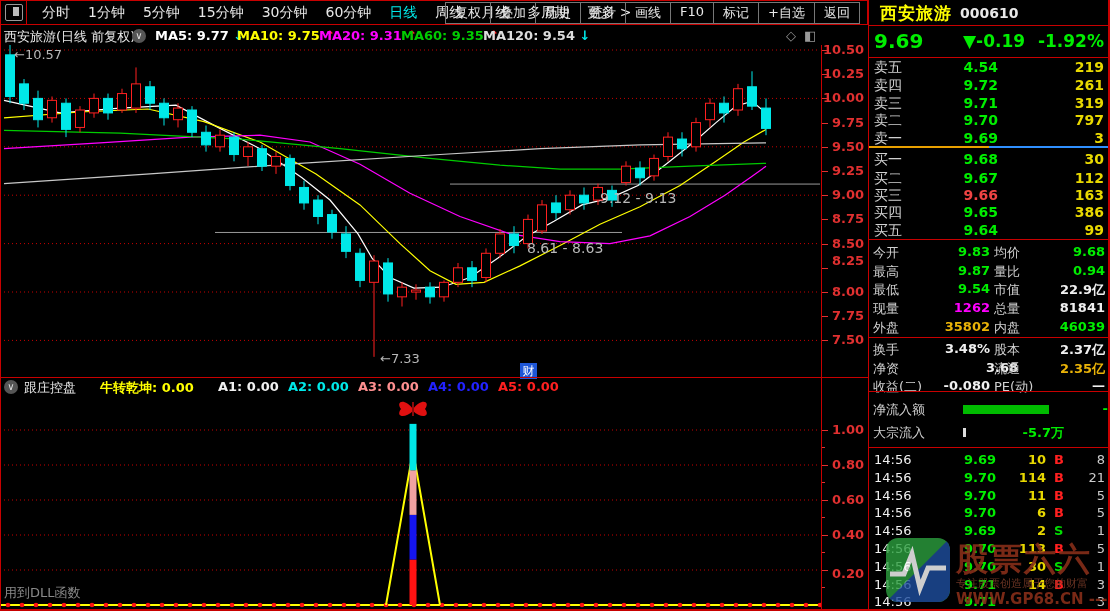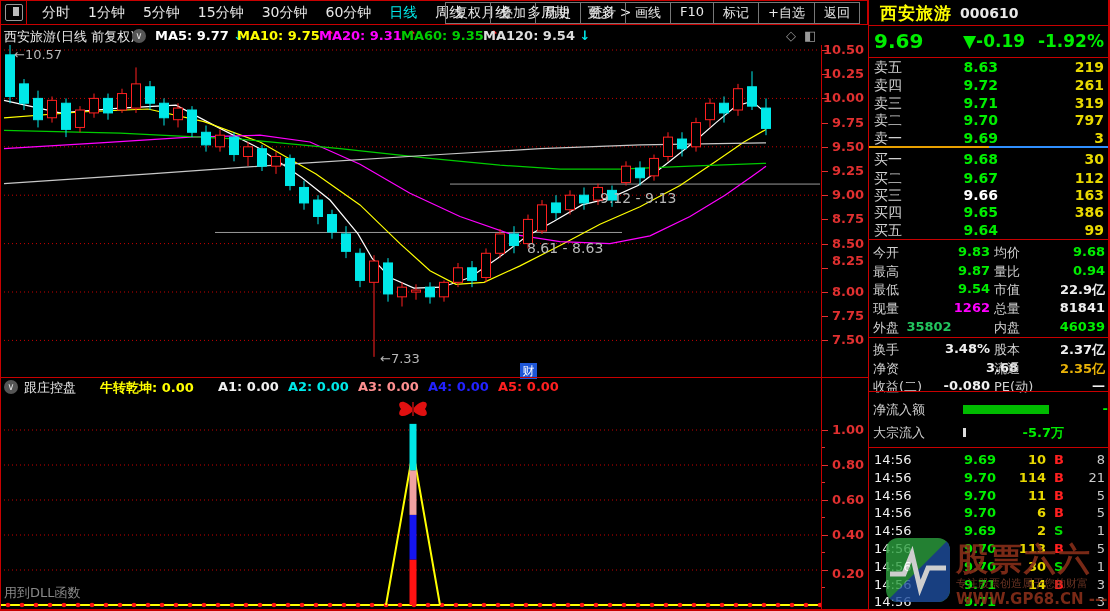--- a/index.html
+++ b/index.html
@@ -389,21 +389,21 @@
   <div id="ifoot">用到DLL函数</div>
 
   <div id="quoterow">
     <span id="qlast">9.69</span>
     <span id="qchg">▼-0.19</span>
     <span id="qpct">-1.92%</span>
   </div>
   <div id="orderbook">
       <div class="obrow" style="top: 58px;">
         <span class="l qlabel">卖五</span>
-        <span class="p num" style="color: rgb(0, 238, 0);">8.63</span>
+        <span class="p num" style="color: rgb(0, 238, 0);">4.54</span>
         <span class="v num">219</span>
       </div>
       <div class="obrow" style="top: 75.8px;">
         <span class="l qlabel">卖四</span>
         <span class="p num" style="color: rgb(0, 238, 0);">9.72</span>
         <span class="v num">261</span>
       </div>
       <div class="obrow" style="top: 93.6px;">
         <span class="l qlabel">卖三</span>
         <span class="p num" style="color: rgb(0, 238, 0);">9.71</span>
@@ -424,21 +424,21 @@
         <span class="p num" style="color: rgb(0, 238, 0);">9.68</span>
         <span class="v num">30</span>
       </div>
       <div class="obrow" style="top: 169px;">
         <span class="l qlabel">买二</span>
         <span class="p num" style="color: rgb(0, 238, 0);">9.67</span>
         <span class="v num">112</span>
       </div>
       <div class="obrow" style="top: 185.6px;">
         <span class="l qlabel">买三</span>
-        <span class="p num" style="color: #ffffff;">9.66</span>
+        <span class="p num" style="color: #ef4444;">9.66</span>
         <span class="v num">163</span>
       </div>
       <div class="obrow" style="top: 203.4px;">
         <span class="l qlabel">买四</span>
         <span class="p num" style="color: rgb(0, 238, 0);">9.65</span>
         <span class="v num">386</span>
       </div>
       <div class="obrow" style="top: 221.2px;">
         <span class="l qlabel">买五</span>
         <span class="p num" style="color: rgb(0, 238, 0);">9.64</span>
@@ -465,21 +465,21 @@
         <span class="v2" style="color: rgb(240, 240, 240);">22.9亿</span>
       </div>
       <div class="strow" style="top: 298.1px;">
         <span class="l1">现量</span>
         <span class="v1" style="color: rgb(255, 0, 255);">1262</span>
         <span class="l2">总量</span>
         <span class="v2" style="color: rgb(240, 240, 240);">81841</span>
       </div>
       <div class="strow" style="top: 316.8px;">
         <span class="l1">外盘</span>
-        <span class="v1" style="color: #22c55e; text-align: center;">35802</span>
+        <span class="v1" style="color: #eab308;">35802</span>
         <span class="l2">内盘</span>
         <span class="v2" style="color: rgb(0, 238, 0);">46039</span>
       </div>
       <div class="strow" style="top: 339px;">
         <span class="l1">换手</span>
         <span class="v1" style="color: rgb(240, 240, 240);">3.48%</span>
         <span class="l2">股本</span>
         <span class="v2" style="color: rgb(240, 240, 240);">2.37亿</span>
       </div>
       <div class="strow" style="top: 357.7px;">

